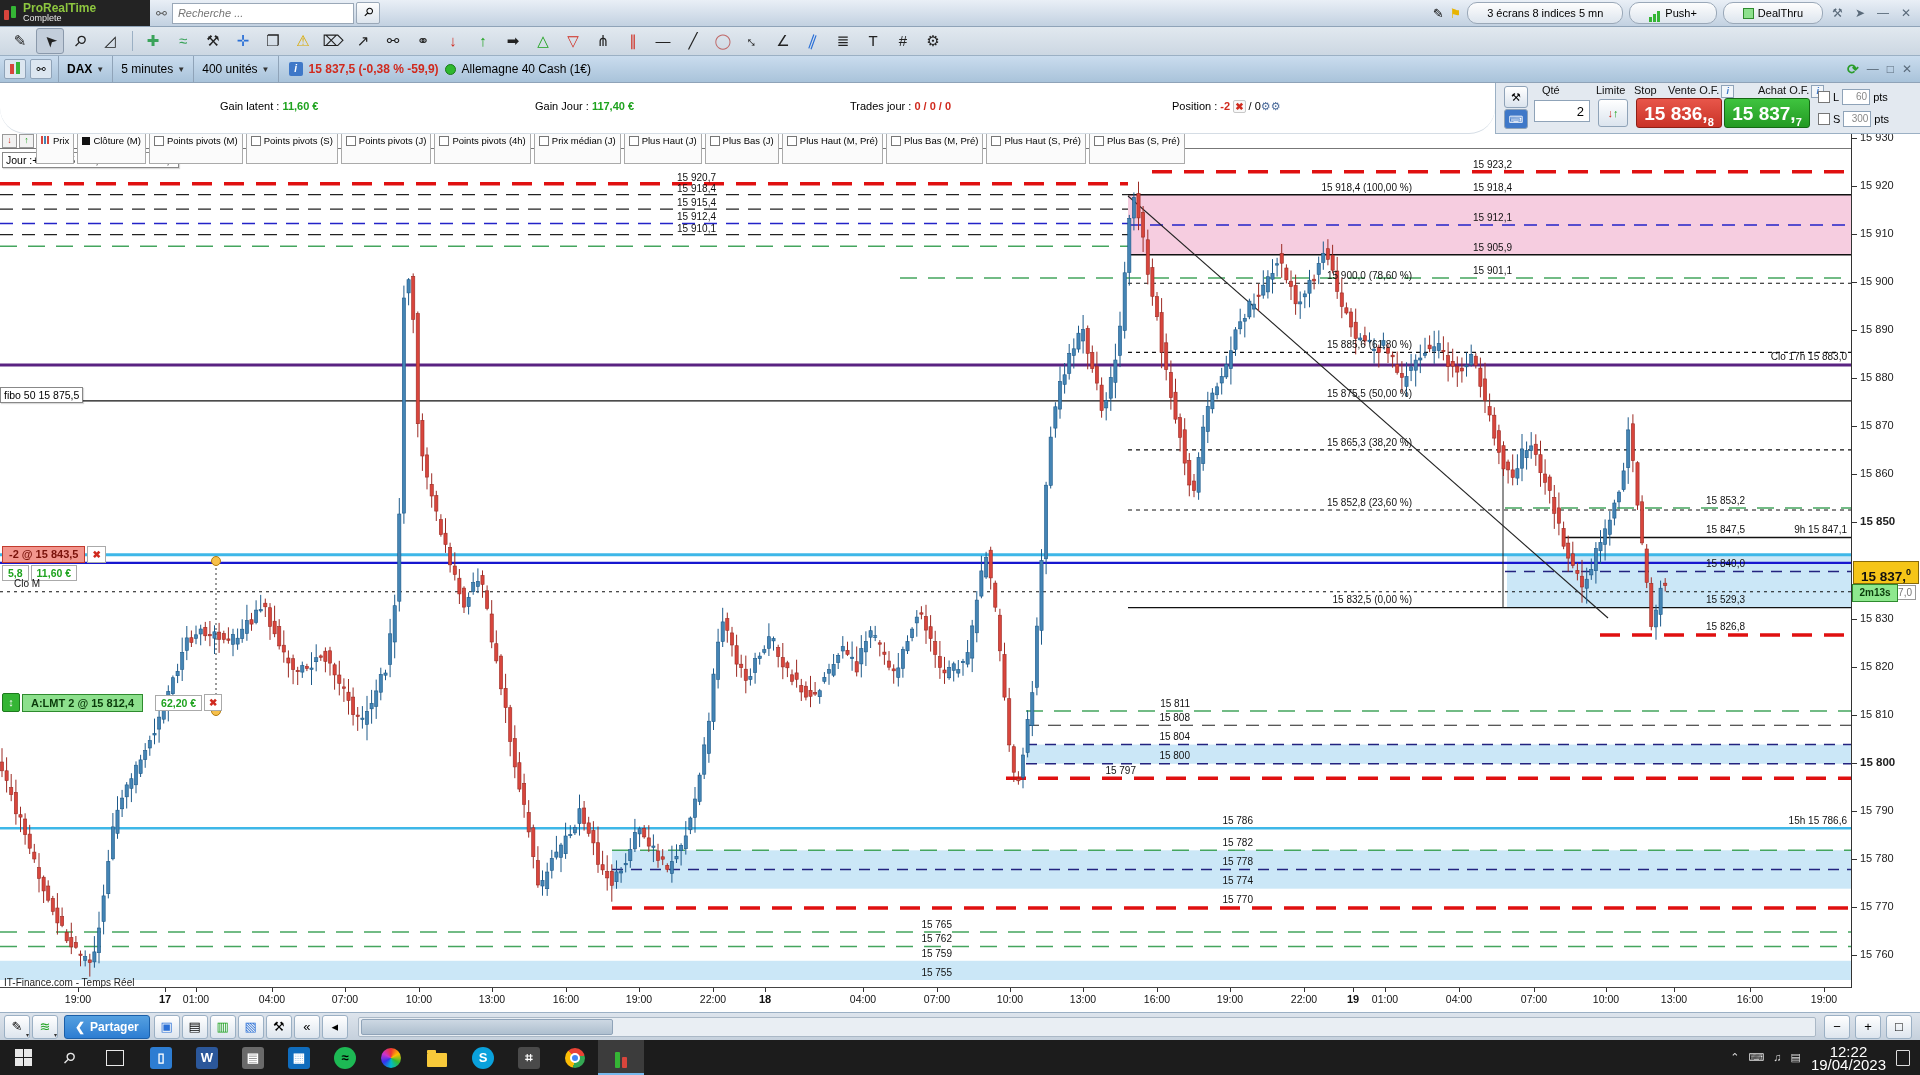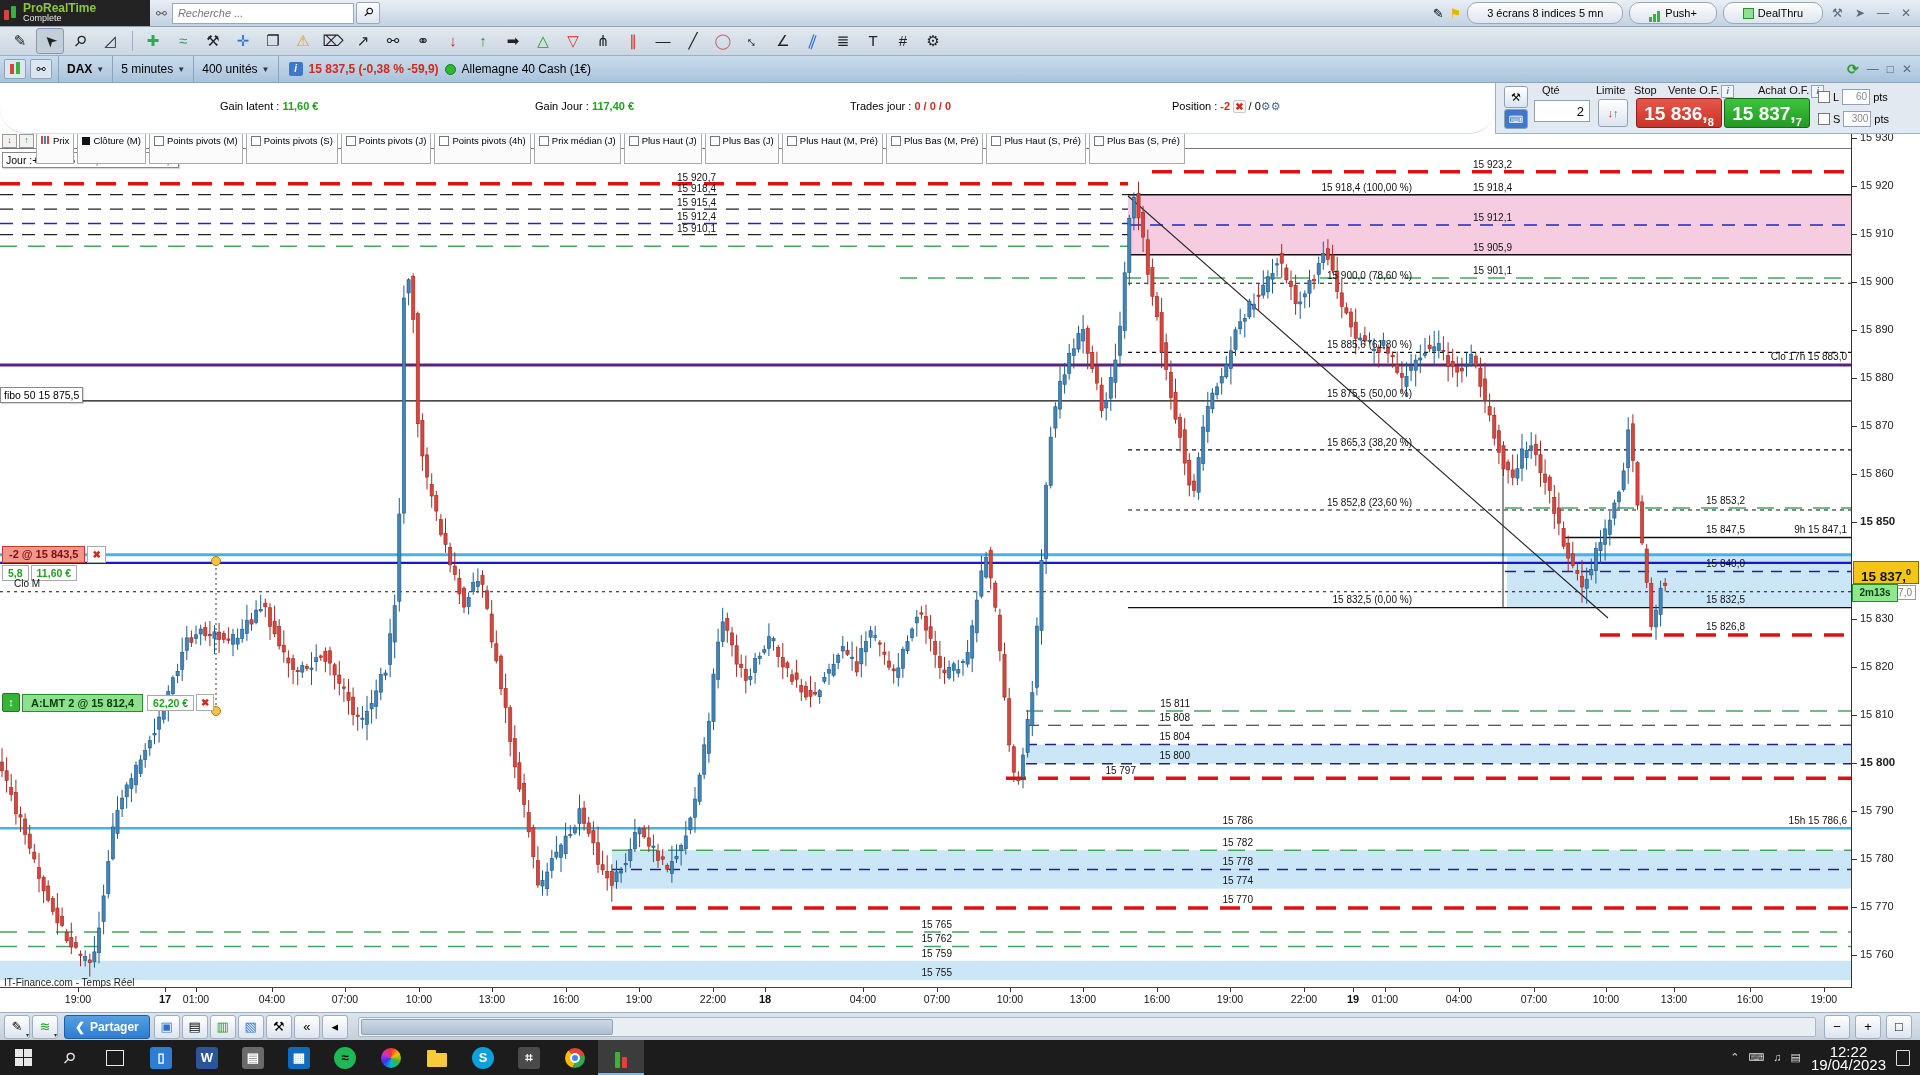--- a/index.html
+++ b/index.html
@@ -1180,21 +1180,21 @@
       <span class="xbox">✖</span>
     </div>
     <div id="pnl-tags">
       <span class="pnlbox">5,8</span>
       <span class="pnlbox">11,60 €</span>
     </div>
     <div id="clom">Clo M</div>
     <div id="almt">
       <span class="arr">↕</span>
       <span class="main">A:LMT  2 @ 15 812,4</span>
-      <span class="pnlbox" style="margin-left:4px;">62,20 €</span>
+      <span class="pnlbox" style="margin-left:12px;">62,20 €</span>
       <span class="xbox">✖</span>
     </div>
     <div id="watermark">IT-Finance.com - Temps Réel</div>
   <div class="chart-lbl end" style="left: 716px; top: 23px;">15 920,7</div>
       <div class="chart-lbl end" style="left: 716px; top: 34px;">15 918,4</div>
       <div class="chart-lbl end" style="left: 716px; top: 48px;">15 915,4</div>
       <div class="chart-lbl end" style="left: 716px; top: 62px;">15 912,4</div>
       <div class="chart-lbl end" style="left: 716px; top: 74px;">15 910,1</div>
       <div class="chart-lbl end" style="left: 1412px; top: 33px;">15 918,4 (100,00 %)</div>
       <div class="chart-lbl end" style="left: 1412px; top: 121px;">15 900,0 (78,60 %)</div>
@@ -1204,21 +1204,21 @@
       <div class="chart-lbl end" style="left: 1412px; top: 348px;">15 852,8 (23,60 %)</div>
       <div class="chart-lbl end" style="left: 1412px; top: 445px;">15 832,5 (0,00 %)</div>
       <div class="chart-lbl end" style="left: 1512px; top: 10px;">15 923,2</div>
       <div class="chart-lbl end" style="left: 1512px; top: 33px;">15 918,4</div>
       <div class="chart-lbl end" style="left: 1512px; top: 63px;">15 912,1</div>
       <div class="chart-lbl end" style="left: 1512px; top: 93px;">15 905,9</div>
       <div class="chart-lbl end" style="left: 1512px; top: 116px;">15 901,1</div>
       <div class="chart-lbl end" style="left: 1745px; top: 346px;">15 853,2</div>
       <div class="chart-lbl end" style="left: 1745px; top: 375px;">15 847,5</div>
       <div class="chart-lbl end" style="left: 1745px; top: 409px;">15 840,0</div>
-      <div class="chart-lbl end" style="left: 1745px; top: 445px;">15 832,5</div>
+      <div class="chart-lbl end" style="left: 1745px; top: 445px;">15 529,3</div>
       <div class="chart-lbl end" style="left: 1745px; top: 472px;">15 826,8</div>
       <div class="chart-lbl end" style="left: 1847px; top: 202px;">Clo 17h 15 883,0</div>
       <div class="chart-lbl end" style="left: 1847px; top: 375px;">9h 15 847,1</div>
       <div class="chart-lbl end" style="left: 1847px; top: 666px;">15h 15 786,6</div>
       <div class="chart-lbl end" style="left: 1190px; top: 549px;">15 811</div>
       <div class="chart-lbl end" style="left: 1190px; top: 563px;">15 808</div>
       <div class="chart-lbl end" style="left: 1190px; top: 582px;">15 804</div>
       <div class="chart-lbl end" style="left: 1190px; top: 601px;">15 800</div>
       <div class="chart-lbl end" style="left: 1136px; top: 616px;">15 797</div>
       <div class="chart-lbl end" style="left: 1253px; top: 666px;">15 786</div>

